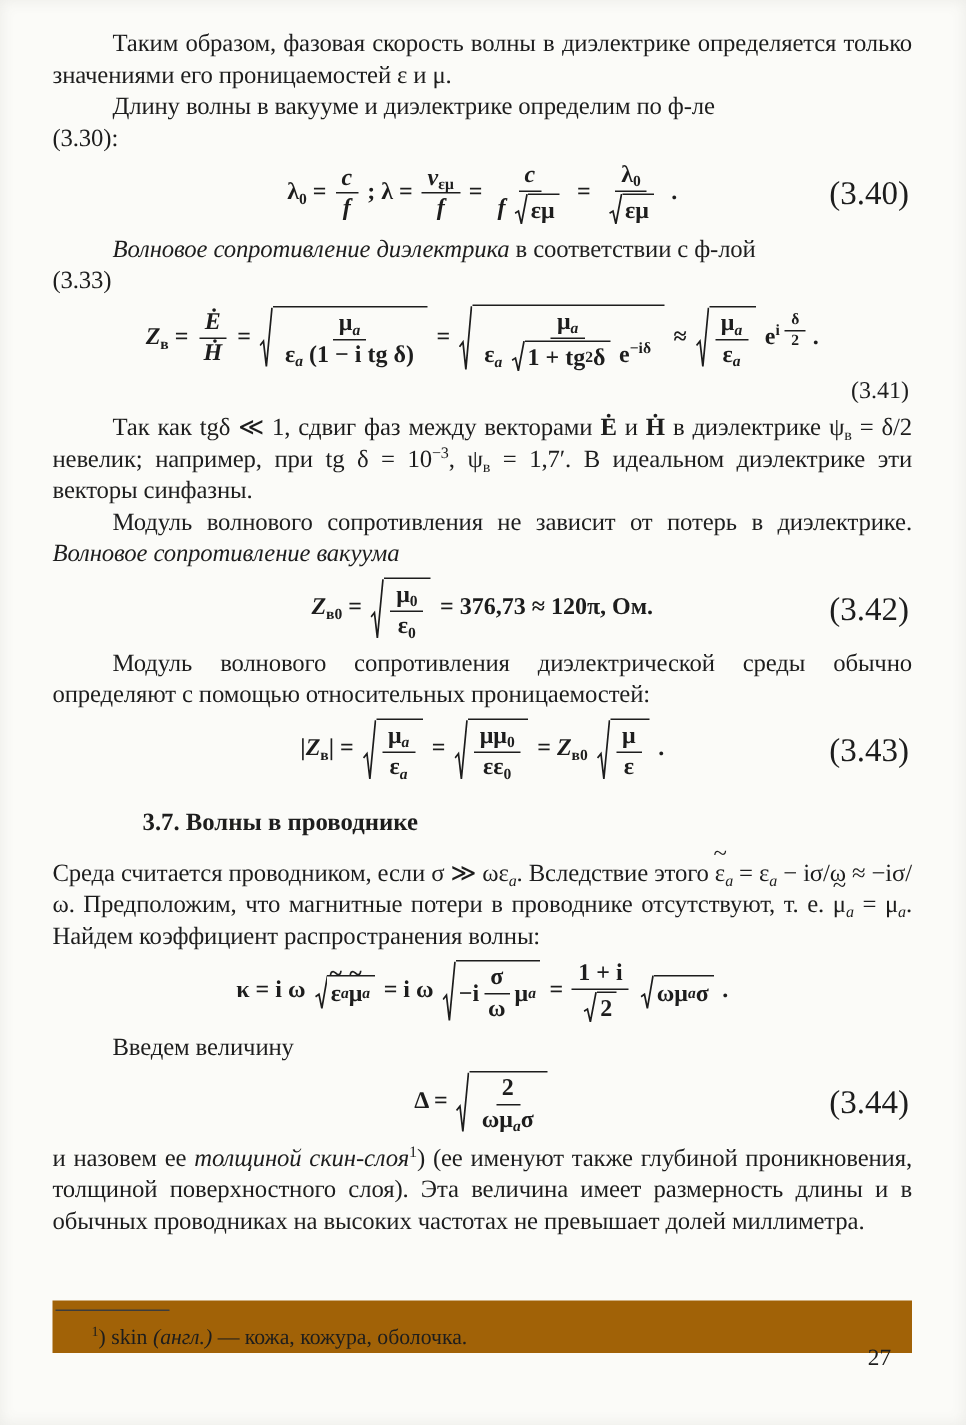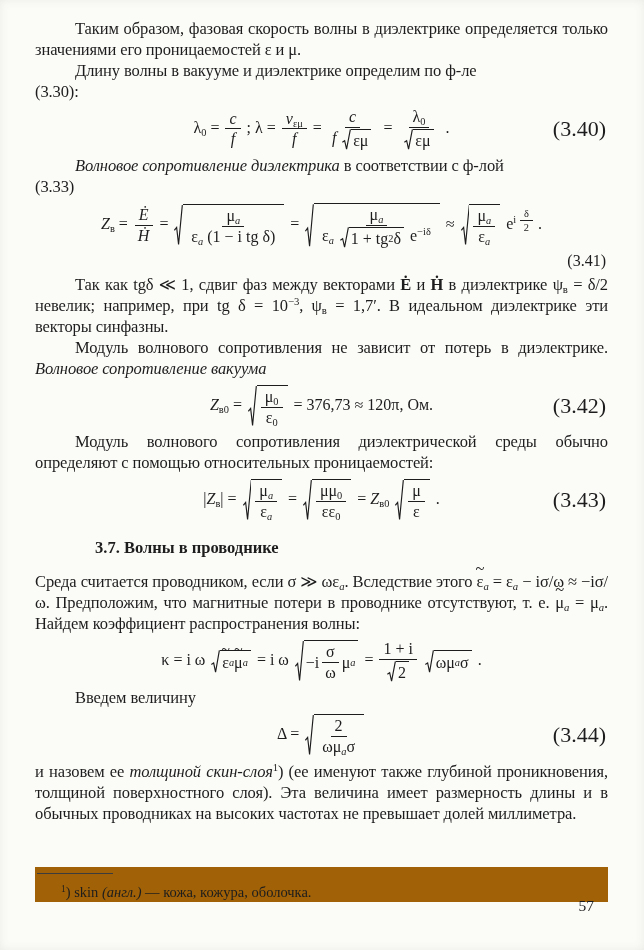--- a/index.html
+++ b/index.html
@@ -23,21 +23,21 @@
     margin:16px 0 13px 60px;
     font-size:16.5px;
   }
   .eq-row{
     position:relative;
     text-align:center;
     margin:6px 0 5px 0;
     font-size:16px;
     line-height:1.25;
   }
-  .eq-math{display:inline-block;}
+  .eq-math{display:inline-block;font-weight:bold;}
   .eq-tag{
     position:absolute;right:2px;top:50%;
     transform:translateY(-50%);
     font-size:22px;
   }
   .eq-tagline{
     text-align:right;
     font-size:16px;
     margin:-3px 2px 3px 0;
   }
@@ -283,15 +283,15 @@
     <span class="eq-tag">(3.44)</span>
   </div>
 
   <p class="para">и назовем ее <span class="m-i">толщиной скин-слоя</span><span class="m-sup">1</span>) (ее именуют также глубиной проникновения, толщиной поверхностного слоя). Эта величина имеет размерность длины и в обычных проводниках на высоких частотах не превышает долей миллиметра.</p>
 
   <div class="footnote-area">
     <div class="footnote-rule"></div>
     <p class="footnote-text"><span class="m-sup">1</span>) skin <span class="m-i">(англ.)</span> — кожа, кожура, оболочка.</p>
   </div>
 
-  <div class="page-number">57</div>
+  <div class="page-number">27</div>
 
 </div>
 
 </body></html>

